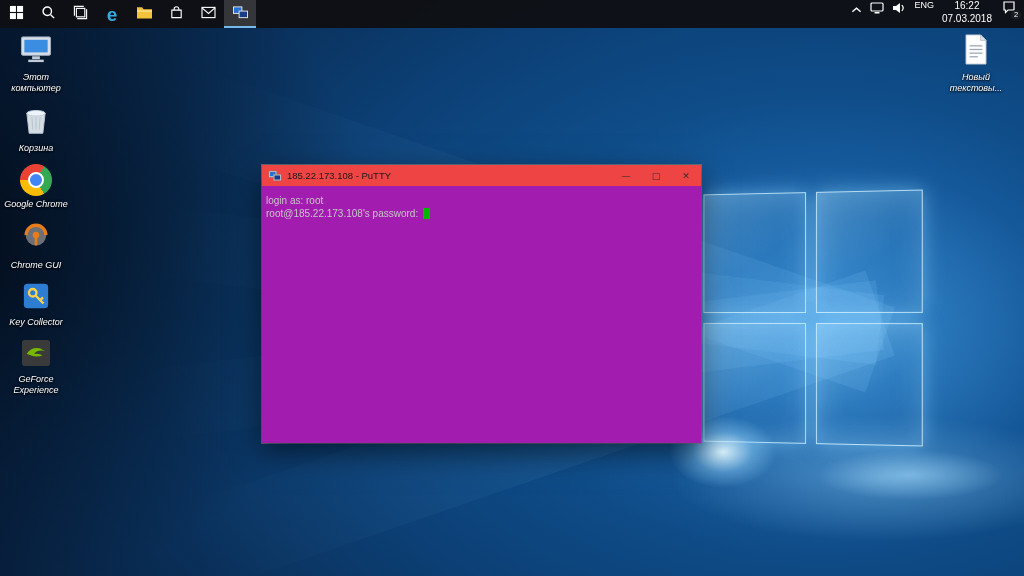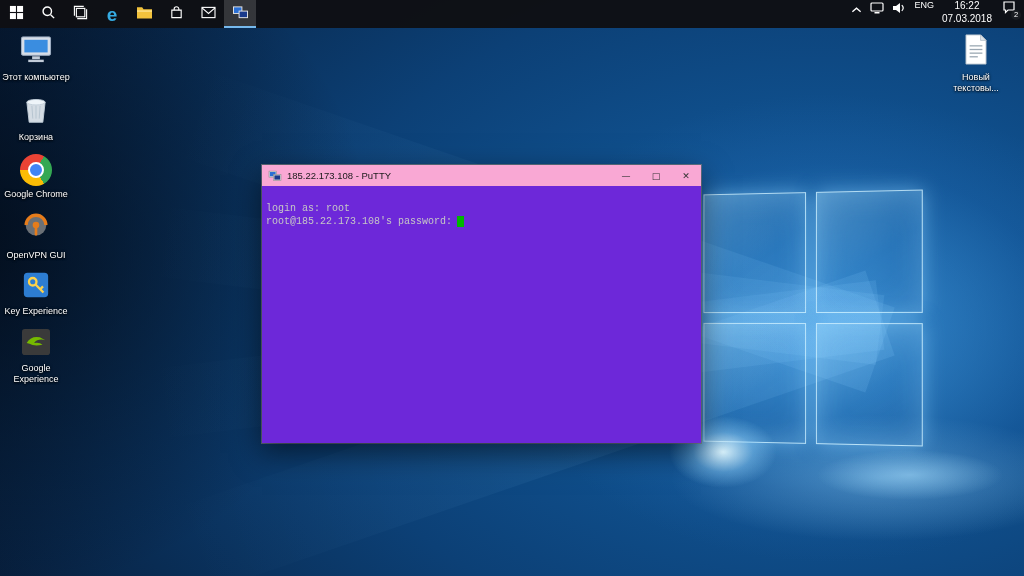--- a/index.html
+++ b/index.html
@@ -41,43 +41,43 @@
   .tb-btn.active { background:rgba(255,255,255,0.16); box-shadow:inset 0 -2px 0 #76b9ed; }
   .edge-e { font-weight:bold; font-size:19px; line-height:1; color:#35abe2; }
   .tray { margin-left:auto; display:flex; align-items:flex-start; gap:8px; padding-right:6px; color:#fff; }
   .tray .txt { font-size:9px; color:#fff; }
   .clock { text-align:center; font-size:10px; line-height:1.25; color:#fff; }
   .notif { position:relative; width:18px; height:18px; display:flex; align-items:center; justify-content:center; }
   .notif .badge { position:absolute; right:-3px; bottom:-2px; min-width:10px; height:10px; border-radius:5px;
     background:#1a1d22; color:#fff; font-size:7.5px; line-height:10px; text-align:center; padding:0 2px; }
 
   
-  .dsk-col { position:absolute; top:34px; z-index:10; width:72px; display:flex; flex-direction:column; }
+  .dsk-col { position:absolute; top:34px; z-index:10; width:72px; display:flex; flex-direction:column;font-style:italic; }
   .dsk-col.left { left:0; }
   .dsk-col.right { right:12px; }
   .dicon { width:72px; min-height:46px; margin-bottom:11px; display:flex; flex-direction:column;
     align-items:center; gap:3px; cursor:pointer; }
   .dicon .lbl { font-size:9px; color:#fff; text-align:center; line-height:1.2; max-width:70px;
     text-shadow:0 1px 2px rgba(0,0,0,0.95), 0 0 3px rgba(0,0,0,0.7); }
   .icon-chrome { width:32px; height:32px; border-radius:50%; position:relative;
     background:conic-gradient(from 30deg, #34a853 0 120deg, #fbbc05 120deg 240deg, #ea4335 240deg 360deg); }
   .icon-chrome::after { content:''; position:absolute; inset:8px; border-radius:50%;
     background:#4285f4; border:2.5px solid #fff; }
 
   
   .putty { position:absolute; left:262px; top:165px; width:439px; height:278px; z-index:20;
     background:#000; box-shadow:0 10px 28px rgba(0,0,0,0.55), 0 0 0 1px rgba(130,130,130,0.7); }
-  .titlebar { height:21px; background:#f9a8d4; display:flex; align-items:center; }
+  .titlebar { height:21px; background:#ef4444; display:flex; align-items:center; }
   .titlebar .ticon { margin:0 5px 0 6px; display:flex; }
   .titlebar .ttl { font-size:9.5px; color:#1a1a1a; }
   .winbtns { margin-left:auto; height:100%; display:flex; }
   .winbtns button { width:30px; height:100%; border:none; background:transparent; cursor:pointer;
     font-size:9px; color:#333; font-family:"DejaVu Sans",sans-serif; }
-  .terminal { height:calc(100% - 21px); background:#6d28d9; padding:16px 4px; cursor:text;
-    font-family:Liberation Mono, monospace; font-size:10px; line-height:13px; color:#c6c6c6; }
+  .terminal { height:calc(100% - 21px); background:#a21caf; padding:8px 4px; cursor:text;
+    font-family:Liberation Sans, sans-serif; font-size:10px; line-height:13px; color:#c6c6c6; }
   .cursor { display:inline-block; width:7px; height:11px; background:#00b800; margin-left:5px; vertical-align:text-bottom; }
 </style>
 </head>
 <body>
 
 <div class="screen">
 
   <div class="wallpaper">
     <div class="beam b1"></div>
     <div class="beam b2"></div>
@@ -221,40 +221,40 @@
     </div>
     <div class="dicon">
       <span>
         <svg width="32" height="32" viewBox="0 0 34 34">
             <circle cx="17" cy="15" r="11" fill="#6b7076"></circle>
             <path d="M6.5 15 a10.5 10.5 0 0 1 21 0" fill="none" stroke="#e67c1b" stroke-width="3.5"></path>
             <rect x="15.6" y="15" width="2.8" height="11" rx="1" fill="#e67c1b"></rect>
             <circle cx="17" cy="15" r="3.5" fill="#e67c1b"></circle>
           </svg>
       </span>
-      <span class="lbl">OpenVPN GUI</span>
+      <span class="lbl">Chrome GUI</span>
     </div>
     <div class="dicon">
       <span>
         <svg width="28" height="28" viewBox="0 0 30 30">
             <rect x="2" y="2" width="26" height="26" rx="4" fill="#2d7dd2"></rect>
             <circle cx="11.5" cy="11.5" r="4" fill="none" stroke="#ffd24a" stroke-width="2.5"></circle>
             <path d="M14.5 14.5 L23 23 M19.5 19.5 l3 -3" stroke="#ffd24a" stroke-width="2.5" fill="none"></path>
           </svg>
       </span>
-      <span class="lbl">Key Experience</span>
+      <span class="lbl">Key Collector</span>
     </div>
     <div class="dicon">
       <span>
         <svg width="30" height="28" viewBox="0 0 32 30">
             <rect x="1" y="1" width="30" height="28" rx="3" fill="#3a3a3a"></rect>
             <path d="M6 16 q5 -8 14 -6 l6 3 q-8 -2 -12 3 q6 -1 9 2 q-9 2 -14 -1 z" fill="#76b900"></path>
           </svg>
       </span>
-      <span class="lbl">Google Experience</span>
+      <span class="lbl">GeForce Experience</span>
     </div>
   </div>
 
   <div class="dsk-col right">
     <div class="dicon">
       <span>
         <svg width="26" height="31" viewBox="0 0 28 34">
             <path d="M3 1 h16 l6 6 v26 H3 z" fill="#fff" stroke="#b9c3cc"></path>
             <path d="M19 1 l6 6 h-6 z" fill="#dfe6ec" stroke="#b9c3cc"></path>
             <g stroke="#9aa7b2" stroke-width="1.4">

